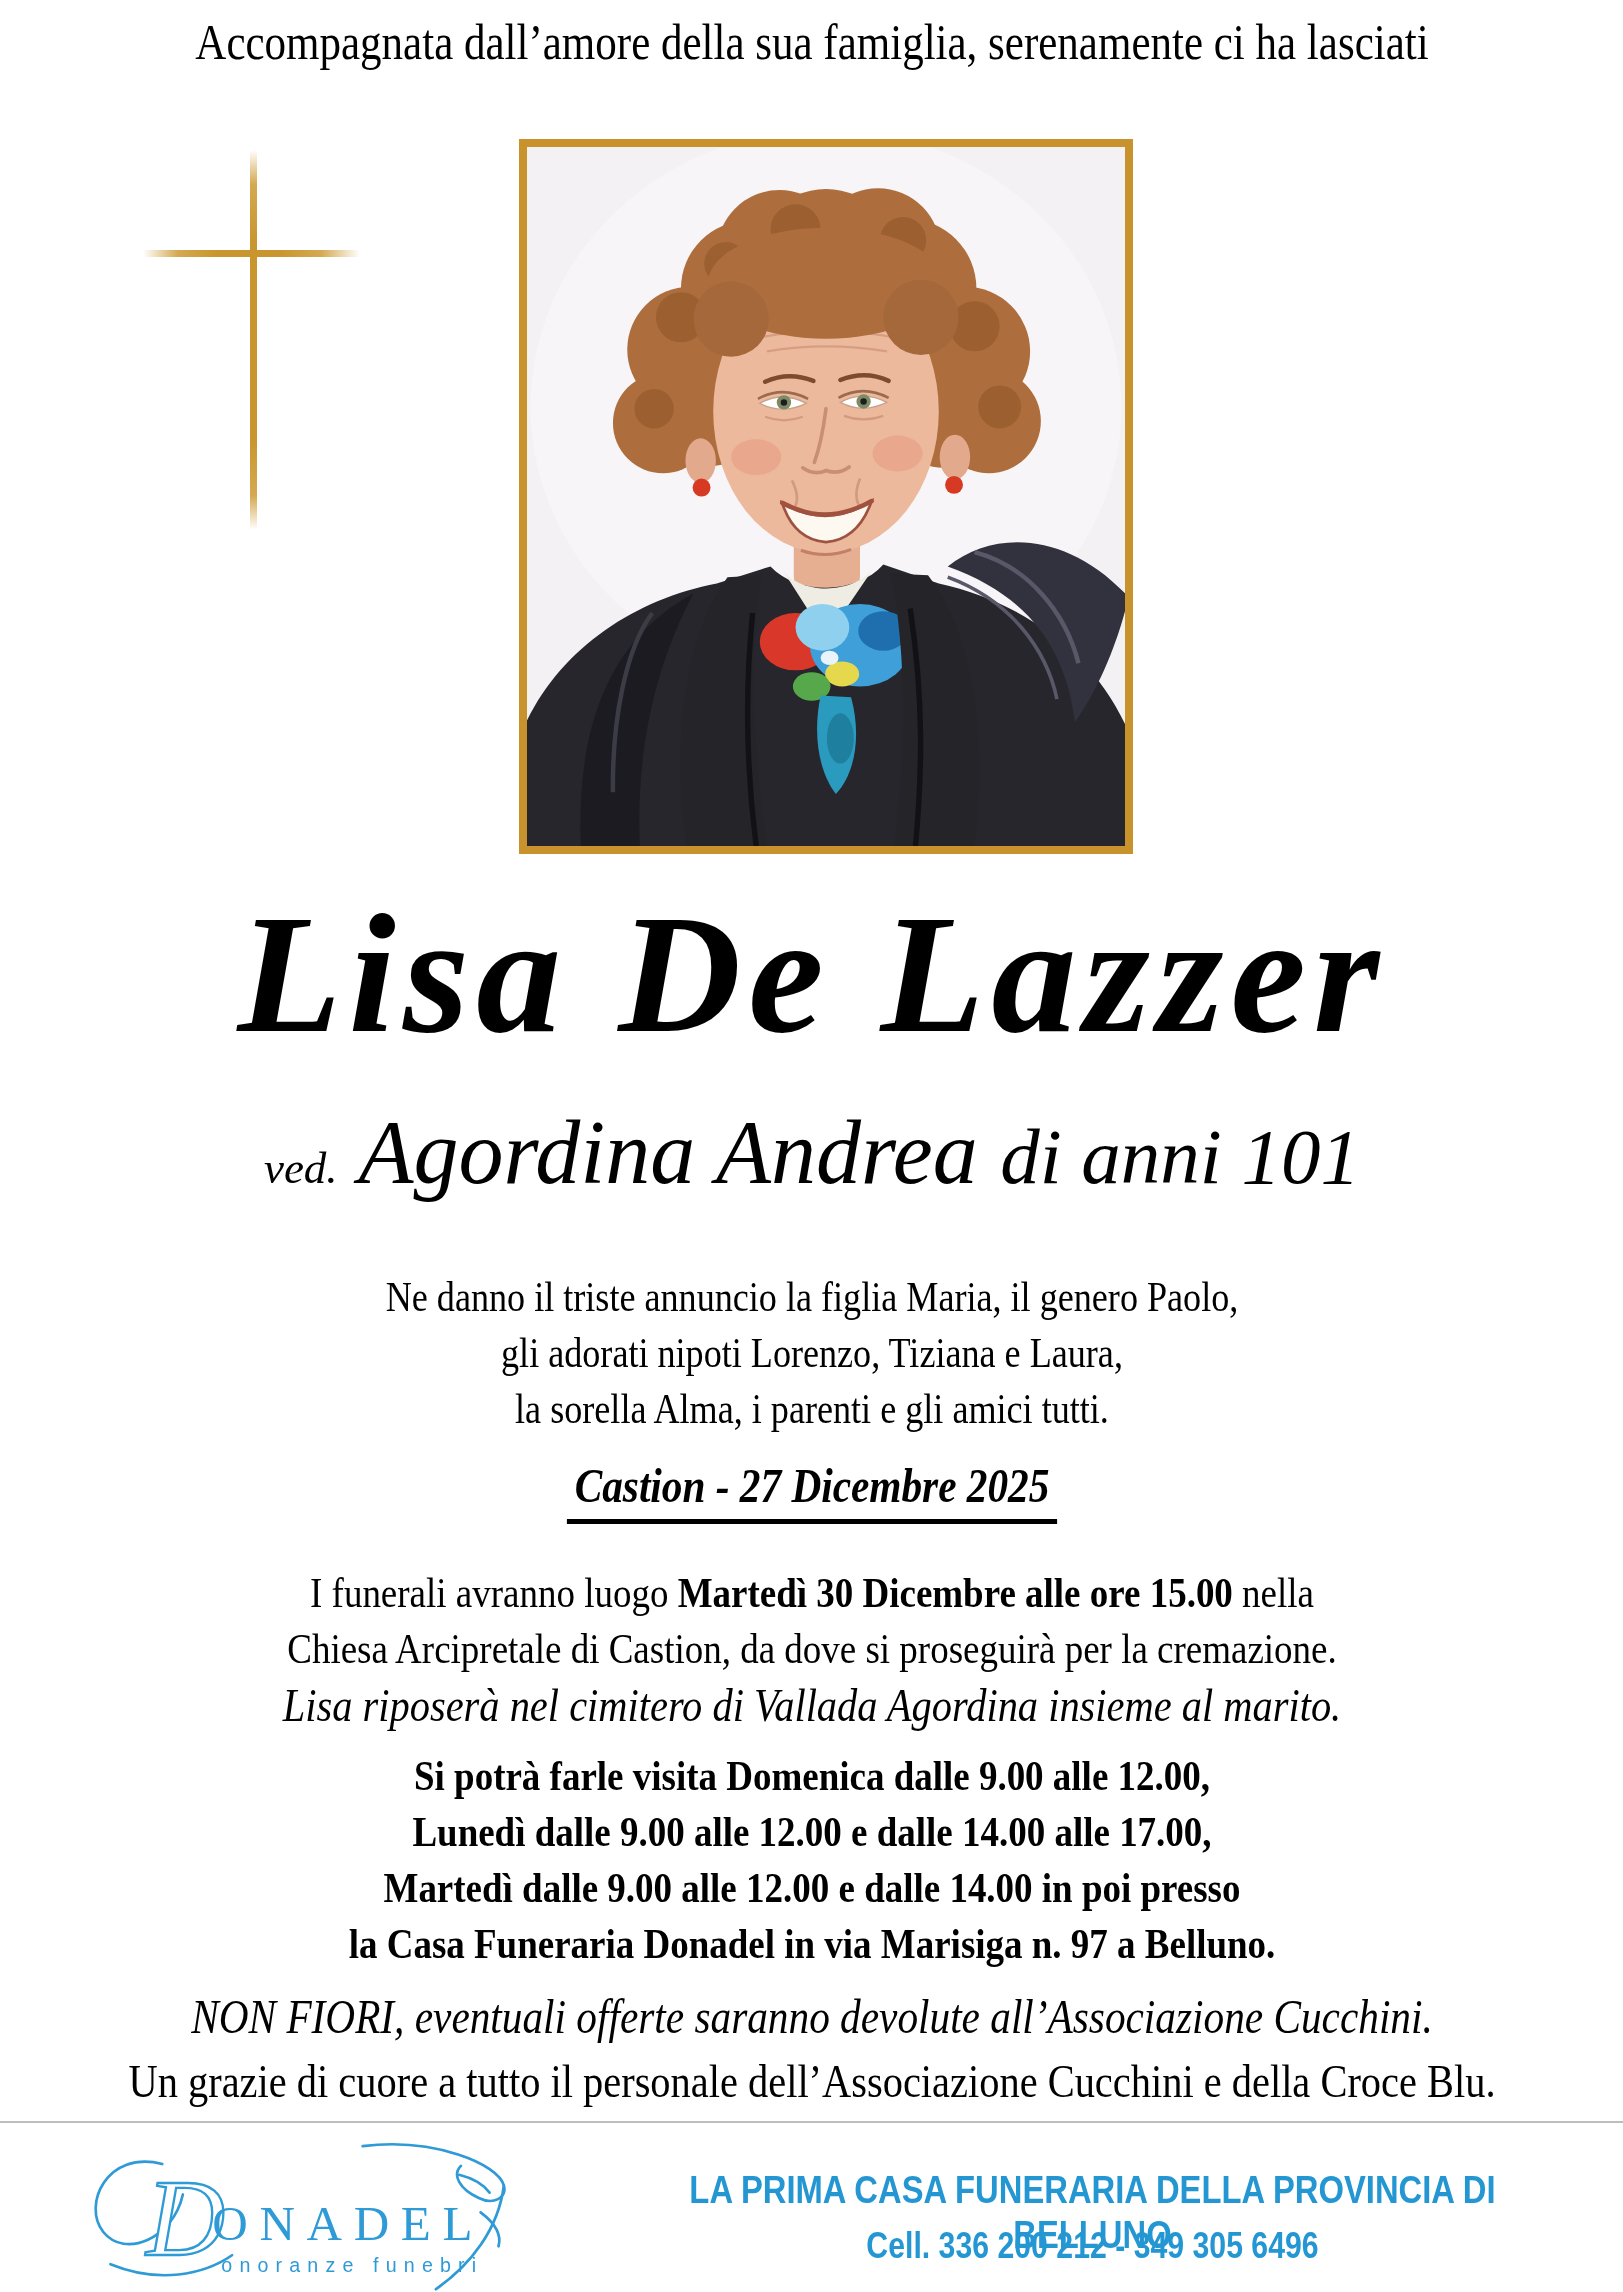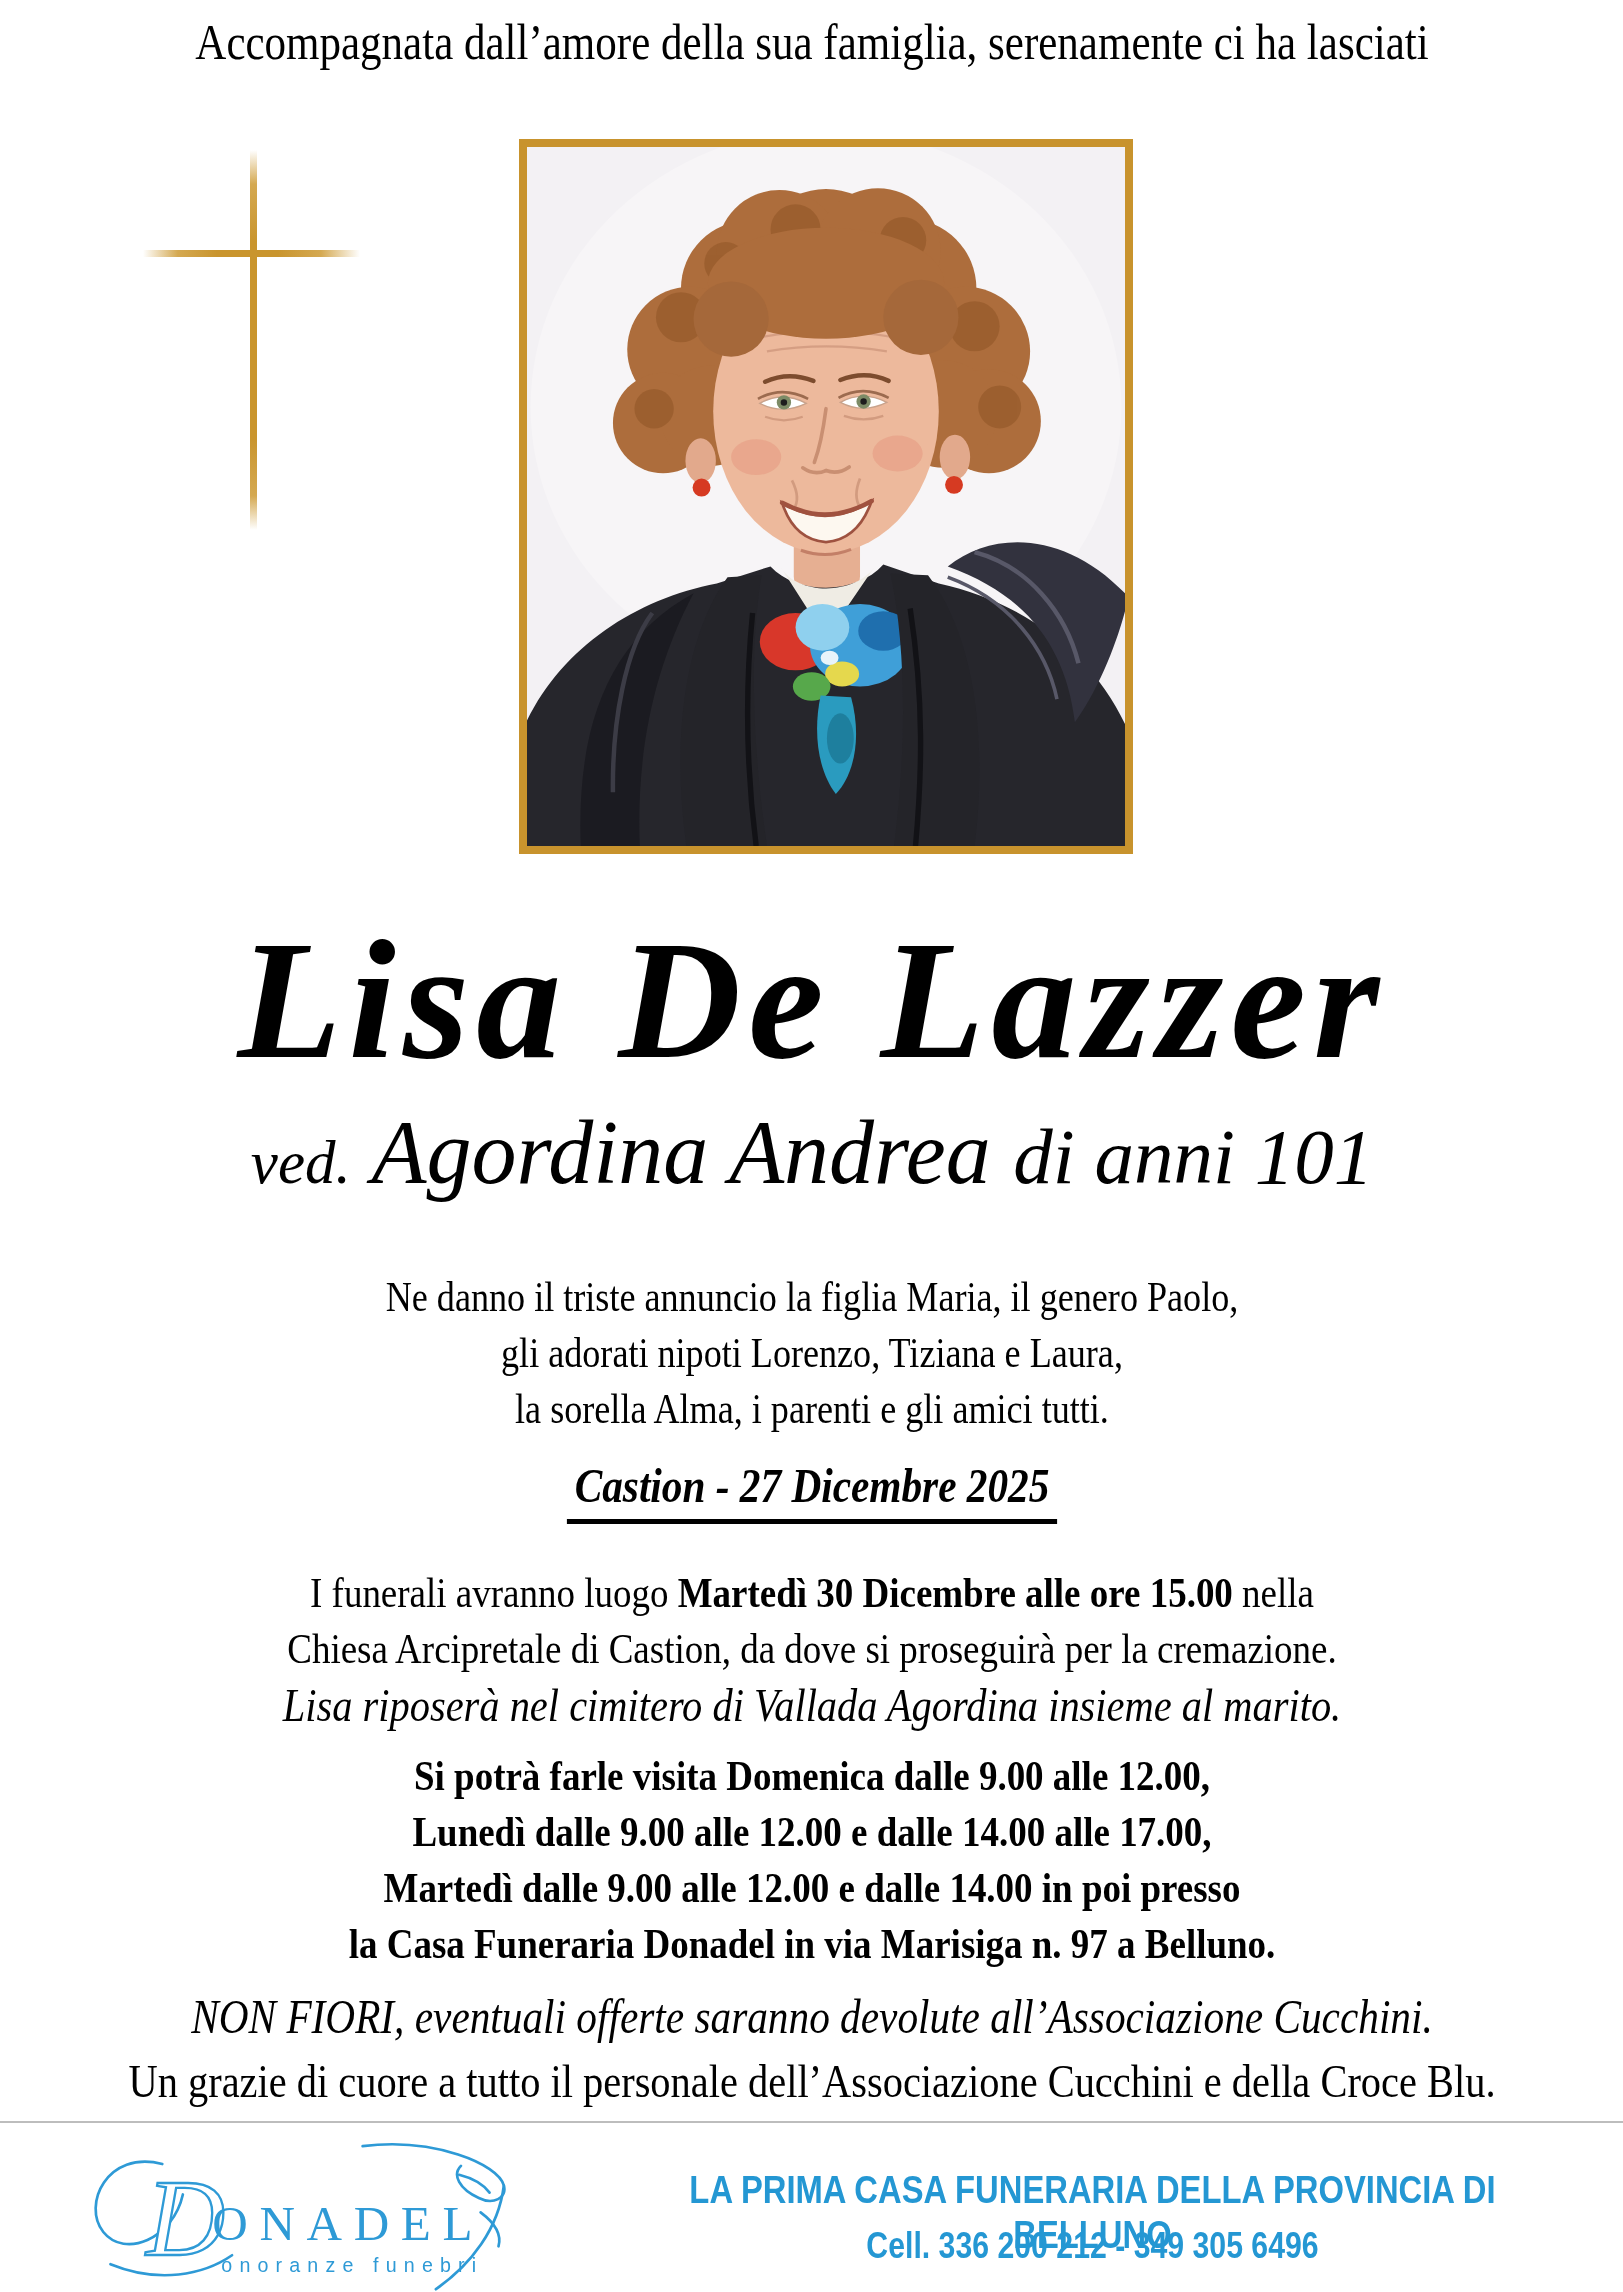--- a/index.html
+++ b/index.html
@@ -26,24 +26,23 @@
 
   .photo-frame{
     position:absolute;left:519px;top:139px;width:614px;height:715px;
     border:8px solid #c8932d;box-sizing:border-box;background:#f3f1f4;
   }
   .photo-frame svg{display:block;width:100%;height:100%;}
 
   .deceased-name{
     top:881px;font-size:170px;line-height:187px;font-style:italic;font-weight:700;
     letter-spacing:7.2px;
-    margin-top:26px;
   }
   .deceased-sub{top:1099px;font-size:90px;line-height:107px;font-style:italic;white-space:nowrap;}
-  .deceased-sub .ved{font-size:61px;}
+  .deceased-sub .ved{font-size:45px;}
   .deceased-sub .age{font-size:79px;}
 
   .announce{top:1269px;font-size:42px;line-height:56px;}
   .dateline-wrap{top:1460px;}
   .dateline{
     display:inline-block;font-size:48px;line-height:52px;font-weight:700;font-style:italic;
     border-bottom:5.4px solid #000;padding:0 9px 7.2px 9px;
   }
   .funeral{top:1565px;font-size:43px;line-height:56px;}
   .rest-line{top:1677px;font-size:47px;line-height:56px;font-style:italic;}

